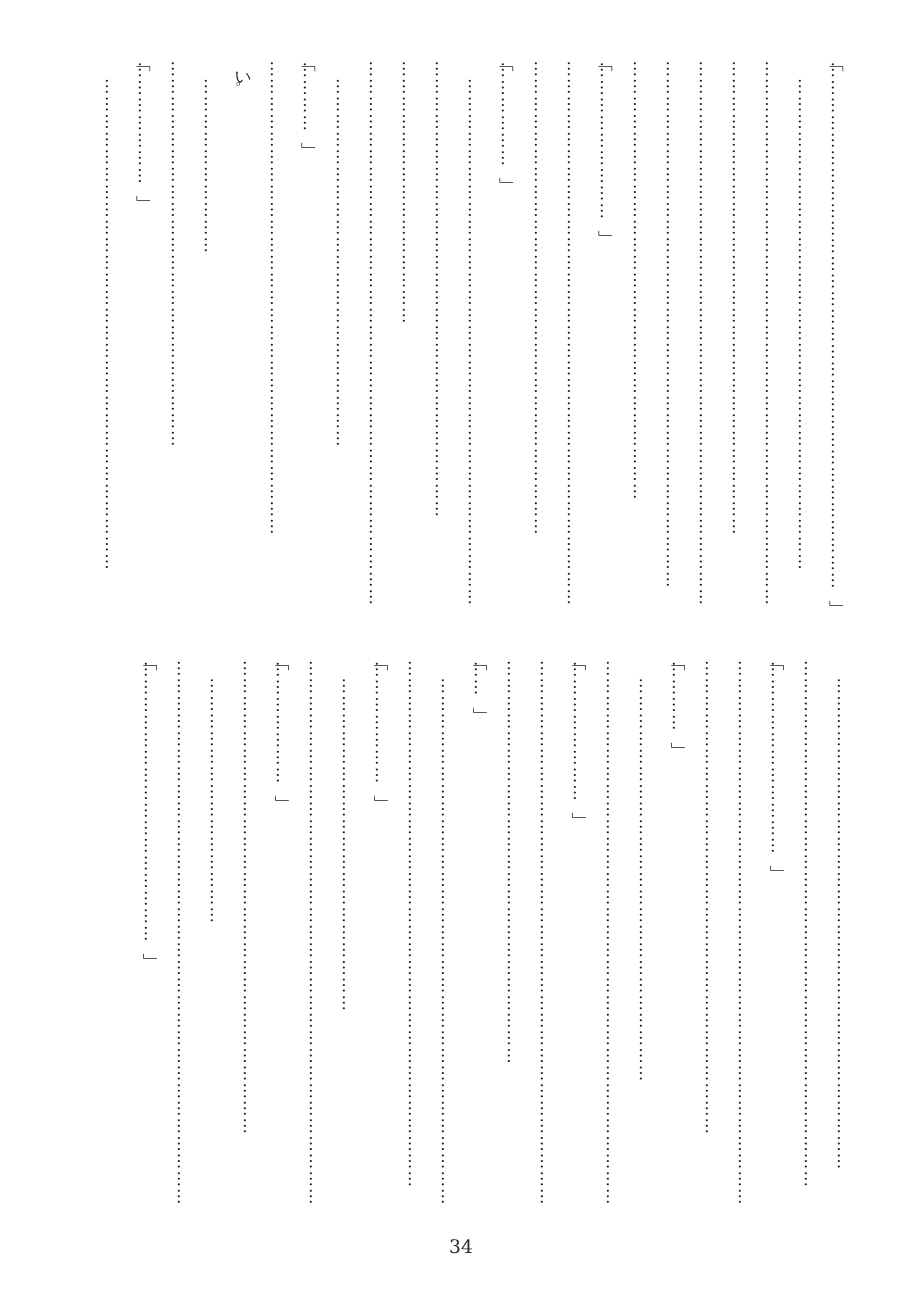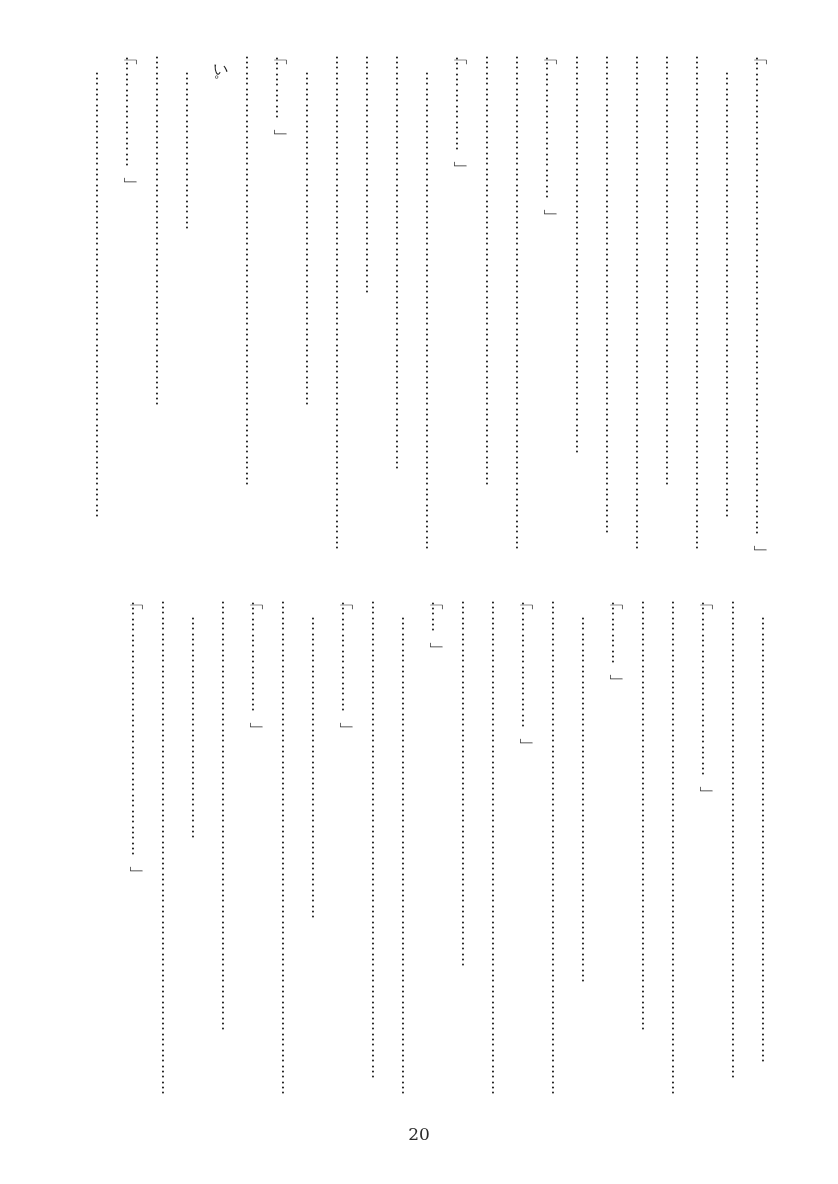--- a/index.html
+++ b/index.html
@@ -99,14 +99,14 @@
       <div class="col">………………………………………………………………………………</div>
       <div class="col">「…………………」</div>
       <div class="col">　…………………………………………………</div>
       <div class="col">…………………………………………………………………………………</div>
       <div class="col">「…………………」</div>
       <div class="col">………………………………………………………………………</div>
       <div class="col">　……………………………………</div>
       <div class="col">…………………………………………………………………………………</div>
       <div class="col">「…………………………………………」</div>
     </div>
-  <div class="page-number">20</div>
+  <div class="page-number">34</div>
 </div>
 
 </body></html>

